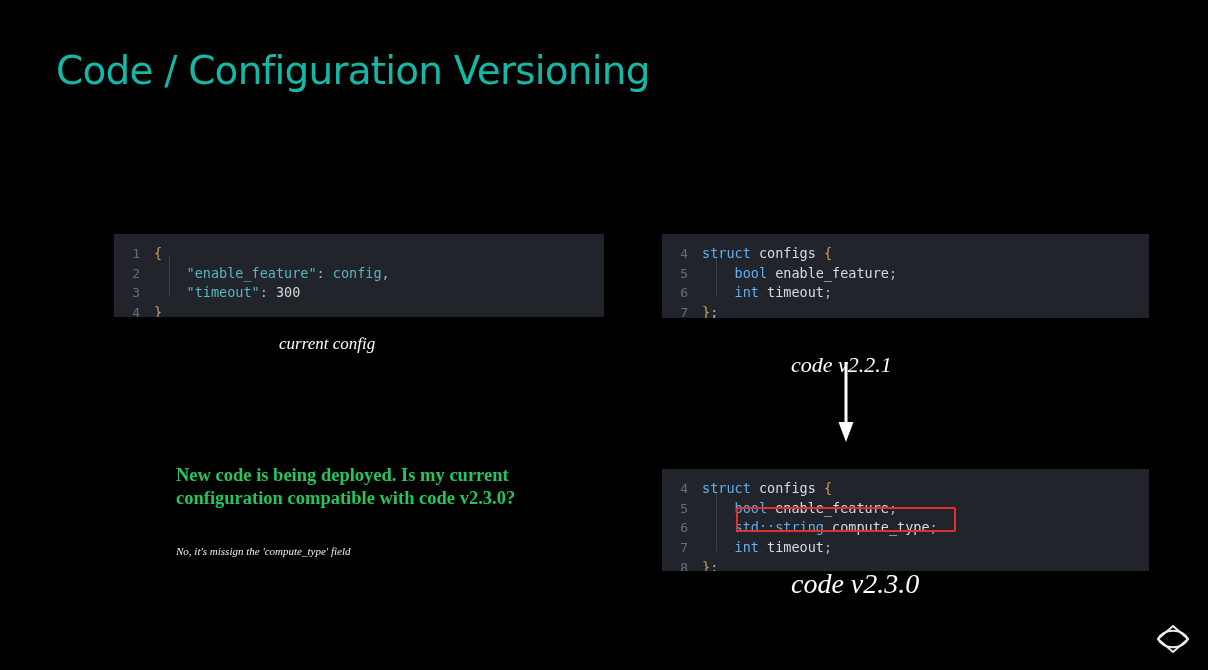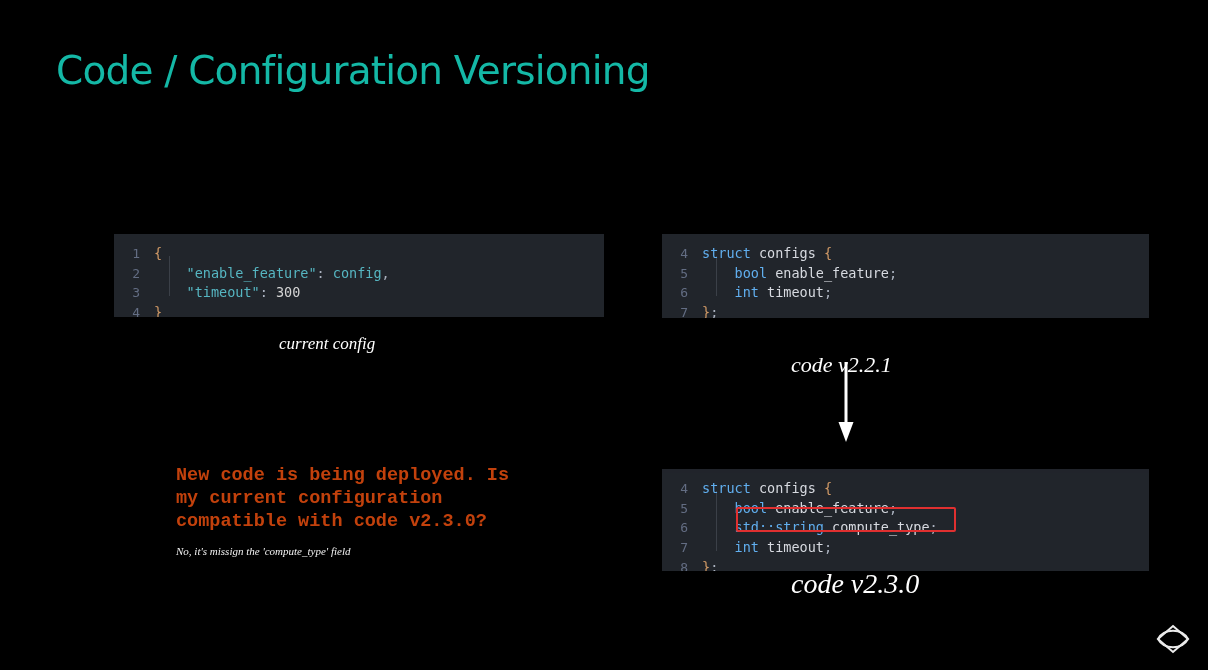--- a/index.html
+++ b/index.html
@@ -117,25 +117,25 @@
   #caption-current-config { left: 279px; top: 334px; font-size: 17px; }
   #caption-code-v221      { left: 791px; top: 320px; font-size: 22px; margin-top: 32px; }
   #caption-code-v230      { left: 791px; top: 568px; font-size: 28px; }
 
   
   .question-text {
     position: absolute;
     left: 176px;
     top: 464px;
     width: 360px;
-    font-family: Liberation Mono, monospace;
+    font-family: Liberation Serif, serif;
     font-weight: bold;
     font-size: 18.5px;
     line-height: 23px;
-    color: #c2410c;
+    color: #22c55e;
   }
   .answer-text {
     position: absolute;
     left: 176px;
     top: 540px;
     width: 400px;
     font-family: "Liberation Serif", serif;
     font-style: italic;
     font-size: 11px;
     line-height: 22px;

